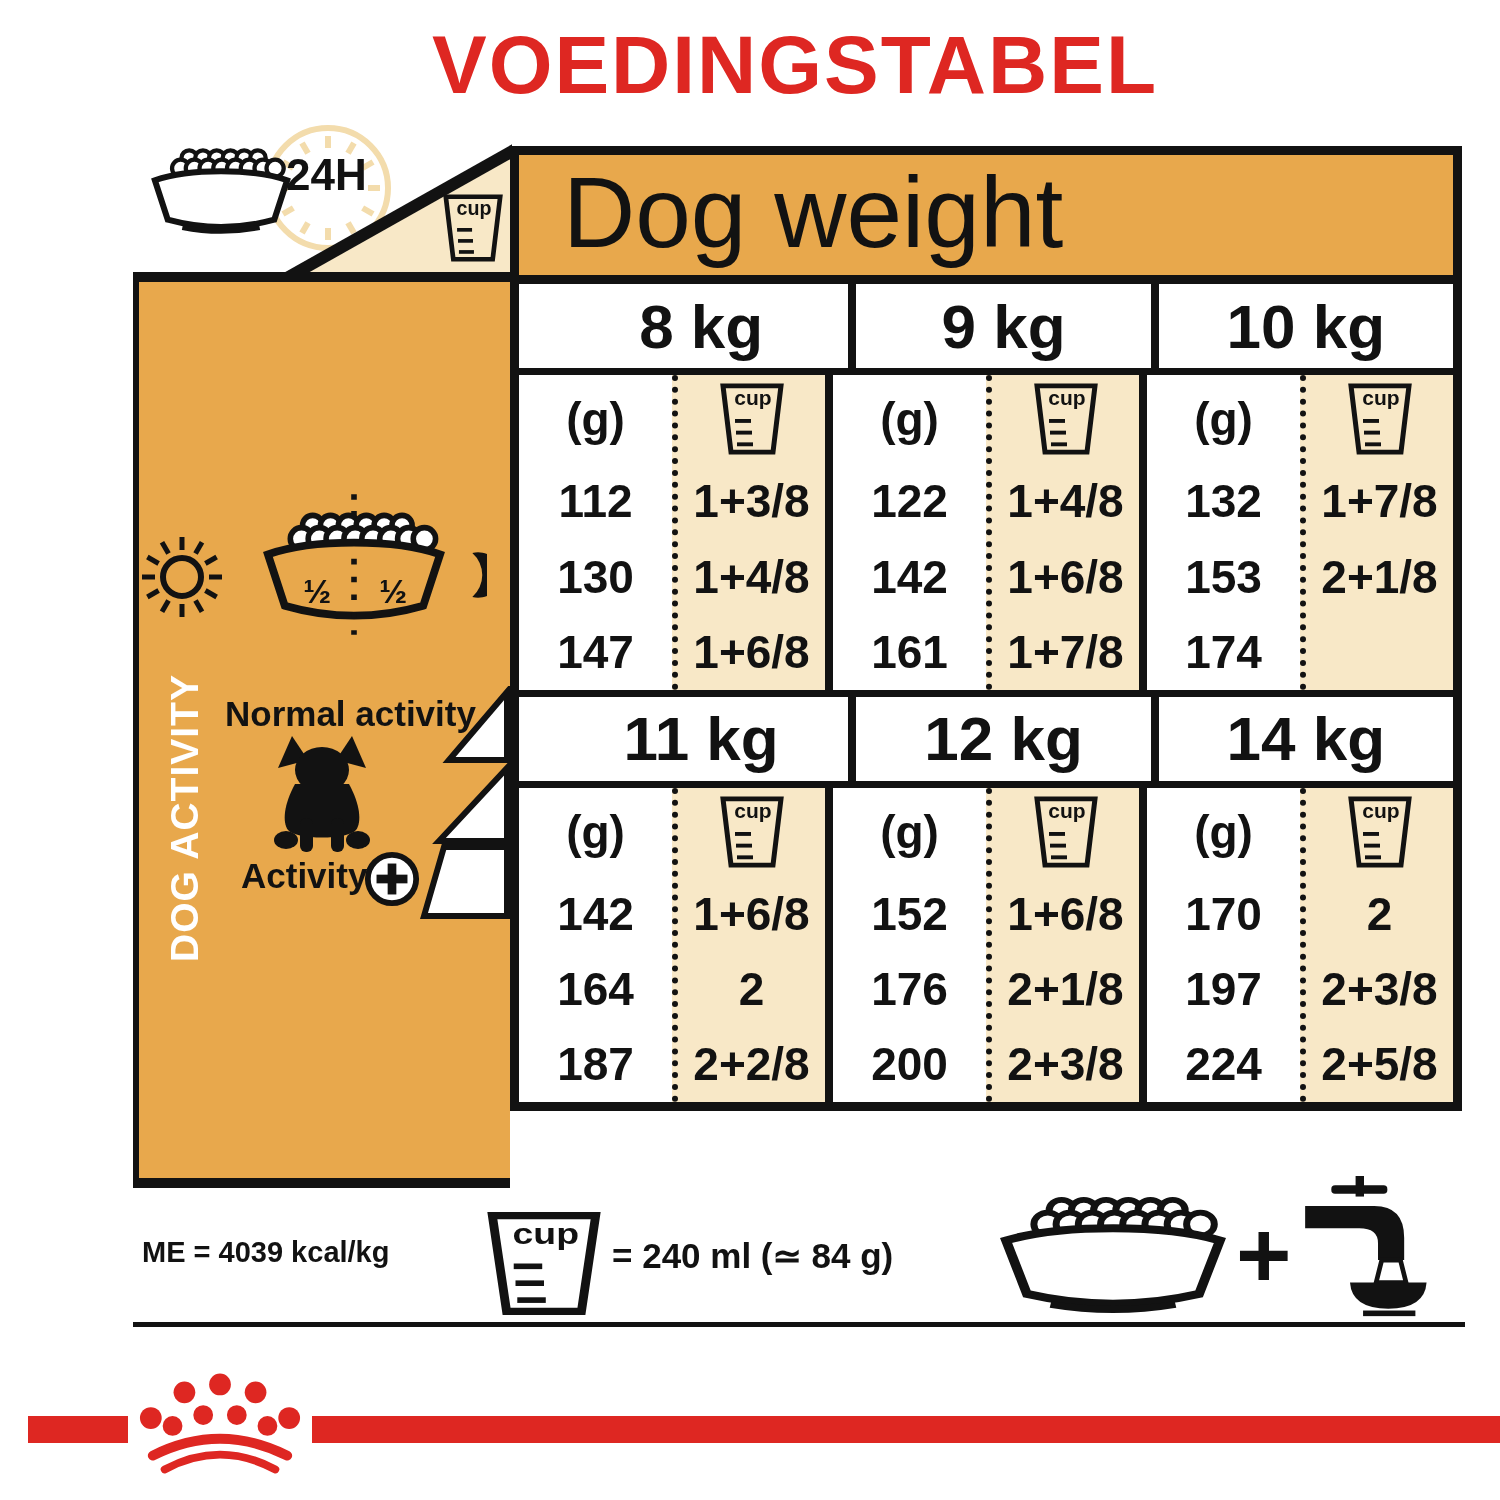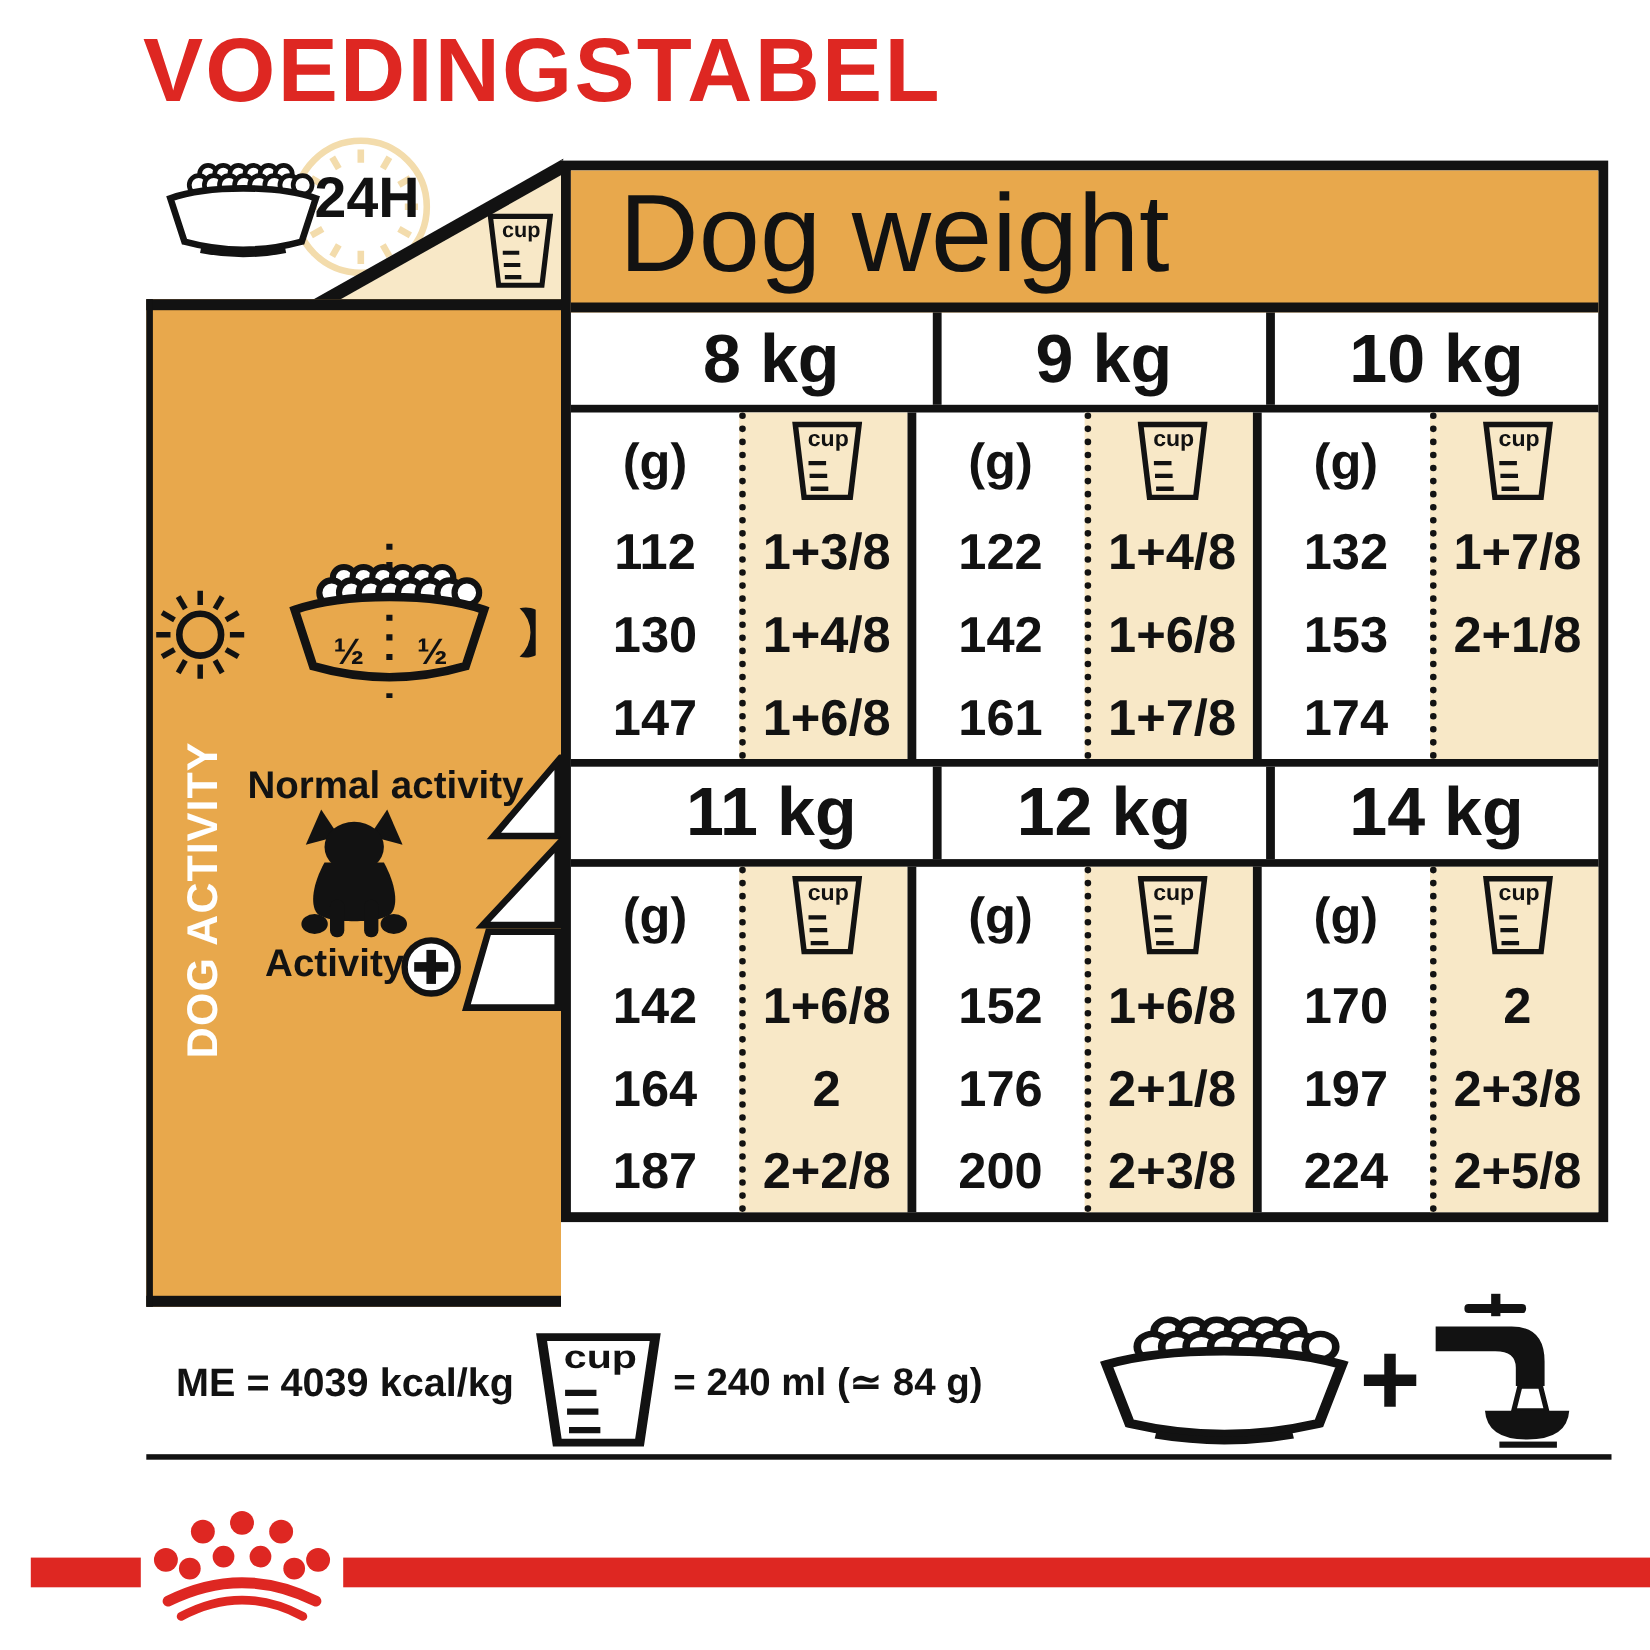--- a/index.html
+++ b/index.html
@@ -1,24 +1,24 @@
 <!DOCTYPE html>
 <html style="--red: #DE2722; --orange: #E8A84C; --cream: #F8E8C7; --tick: #F3DCAC; --ink: #121212;"><head>
 <meta charset="utf-8">
 <style>
   html,body{margin:0;padding:0;background:#fff;}
   #canvas{position:relative;width:1500px;height:1500px;background:#fff;overflow:hidden;
           font-family:"Liberation Sans",sans-serif;color:var(--ink,#121212);}
   .abs{position:absolute;}
-  .title{left:130px;top:18px;width:1330px;text-align:left;font-size:82px;font-weight:800;
+  .title{left:130px;top:18px;width:1330px;text-align:center;font-size:82px;font-weight:800;
          letter-spacing:2px;color:var(--red,#DE2722);}
   
   .clock{left:252px;top:112px;width:152px;height:152px;}
   .bowl24{left:148px;top:146px;width:146px;height:90px;}
-  .h24{left:286px;top:150px;font-size:52px;font-weight:800;}
+  .h24{left:286px;top:150px;font-size:44px;font-weight:800;}
   .hdrgeo{left:130px;top:140px;width:382px;height:145px;}
   .cup-tri{left:443px;top:193px;width:60px;height:70px;}
   
   .sidebar{left:133px;top:272px;width:377px;height:916px;background:var(--orange,#E8A84C);
            border-top:10px solid var(--ink);border-left:6px solid var(--ink);
            border-bottom:10px solid var(--ink);box-sizing:border-box;}
   .sun{left:0;top:252px;width:86px;height:86px;}
   .sbowl{left:120px;top:210px;width:190px;height:156px;}
   .moon{left:304px;top:258px;width:44px;height:70px;}
   .vlabel{left:-124px;top:514px;width:340px;height:44px;transform:rotate(-90deg);
@@ -38,21 +38,21 @@
   .w-cell + .w-cell{border-left:8px solid var(--ink);}
   .d-row{flex:1;display:flex;min-height:0;}
   .d-row.mid{border-bottom:7px solid var(--ink);}
   .colb{flex:1;display:grid;grid-template-columns:1fr 1fr;}
   .colb + .colb{border-left:8px solid var(--ink);}
   .gcol,.ccol{display:grid;grid-template-rows:1.18fr 1fr 1fr 1fr;min-height:0;}
   .ccol{background:var(--cream,#F8E8C7);border-left:6px dotted var(--ink);}
   .cell{display:flex;align-items:center;justify-content:center;font-size:46px;font-weight:700;}
   .cupcell svg{width:64px;height:74px;}
   
-  .me{left:160px;top:1236px;font-size:36px;font-weight:700;}
+  .me{left:142px;top:1236px;font-size:29px;font-weight:700;}
   .bigcup{left:487px;top:1210px;width:114px;height:107px;}
   .equiv{left:612px;top:1236px;font-size:35px;font-weight:700;}
   .fbowl{left:995px;top:1194px;width:236px;height:122px;}
   .fplus{left:1236px;top:1200px;font-size:95px;font-weight:900;}
   .ftap{left:1293px;top:1176px;width:142px;height:142px;}
   .hr{left:133px;top:1322px;width:1332px;height:5px;background:var(--ink);}
   
   .bar-l{left:28px;top:1416px;width:100px;height:27px;background:var(--red,#DE2722);}
   .crown{left:136px;top:1372px;width:168px;height:102px;}
   .bar-r{left:312px;top:1416px;width:1188px;height:27px;background:var(--red,#DE2722);}

